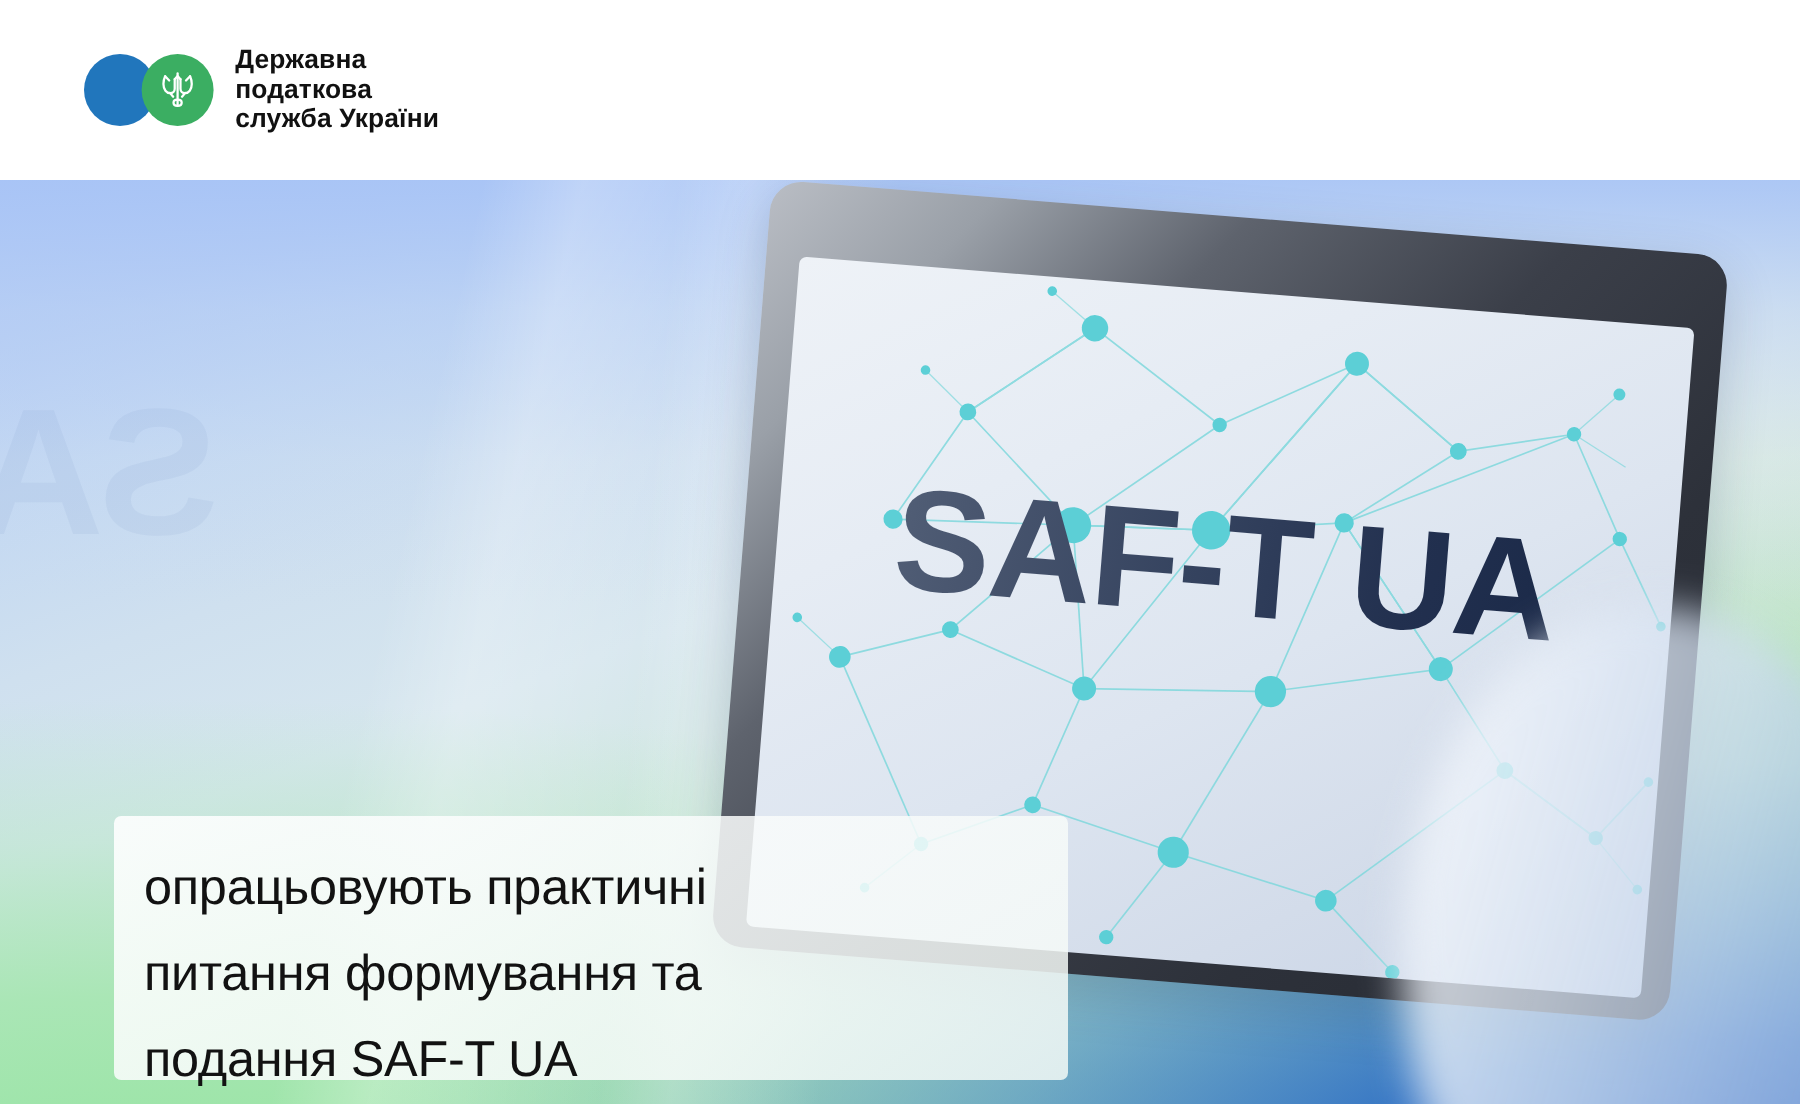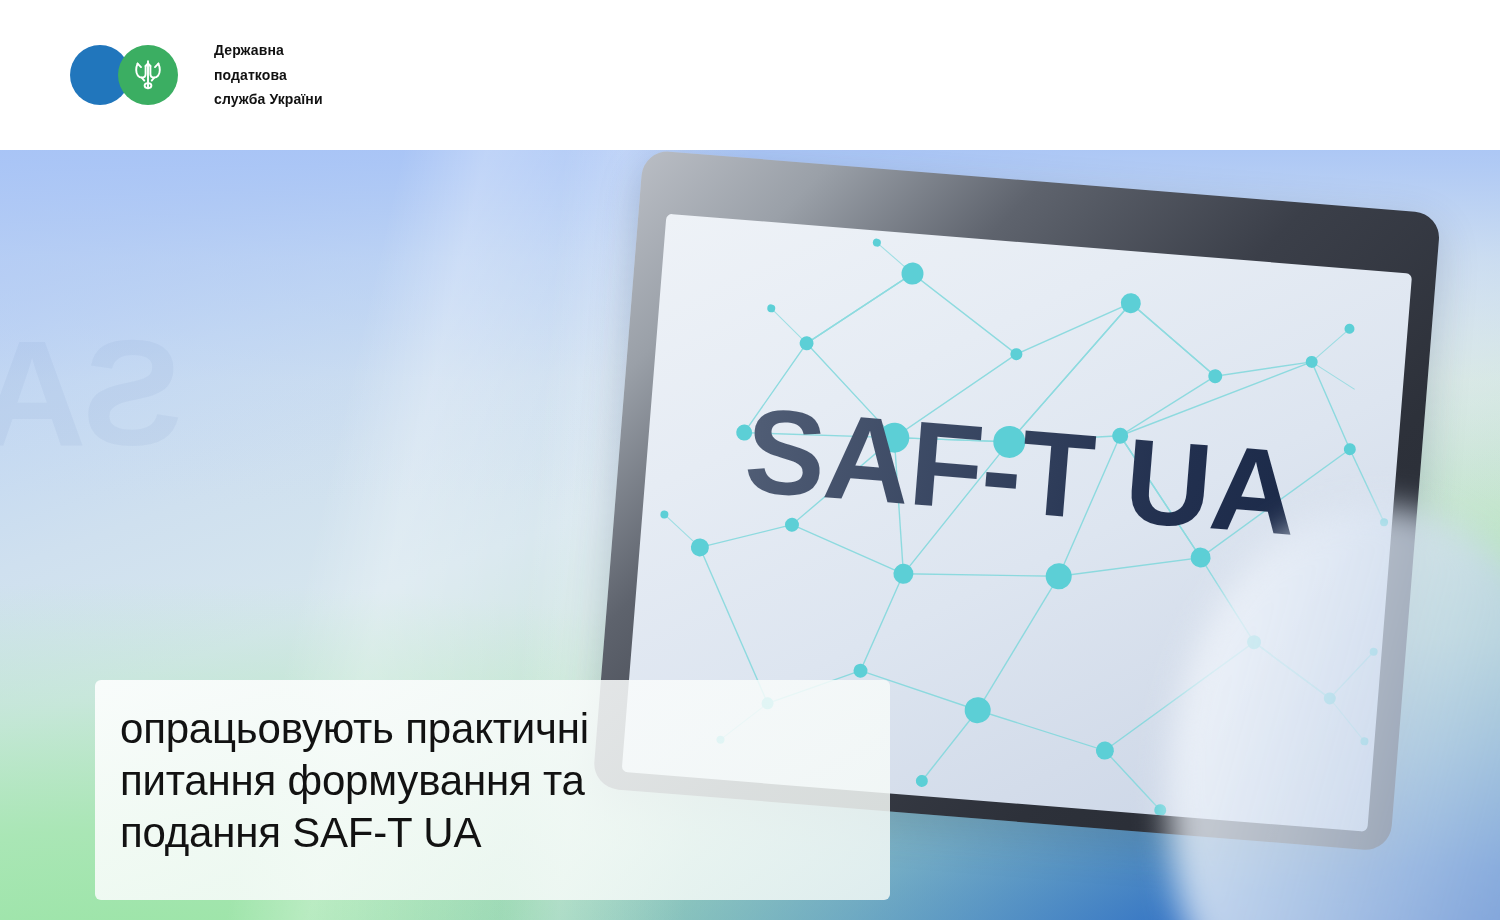--- a/index.html
+++ b/index.html
@@ -46,22 +46,22 @@
     background: #3BAE62;
     margin-left: -12px;
   }
   .logo-circle.green svg {
     position: absolute;
     left: 50%;
     top: 50%;
     transform: translate(-50%, -50%);
   }
   #logo-text {
-    margin-left: 36px;
-    font-size: 14px;
+    margin-left: 18px;
+    font-size: 22px;
     font-weight: bold;
     line-height: 24.5px;
     color: #111111;
     letter-spacing: 0.1px;
     white-space: pre;
   }
 
   
   #hero {
     position: absolute;
@@ -271,21 +271,21 @@
     border-radius: 6px;
     z-index: 26;
   }
   #subtitle {
     position: absolute;
     left: 120px;
     top: 553px;
     width: 760px;
     font-size: 42px;
     font-weight: normal;
-    line-height: 52px;
+    line-height: 72px;
     color: #121212;
     letter-spacing: -0.2px;
     white-space: pre-line;
     z-index: 27;
   }
 </style>
 </head>
 <body>
 
 <div id="stage">

